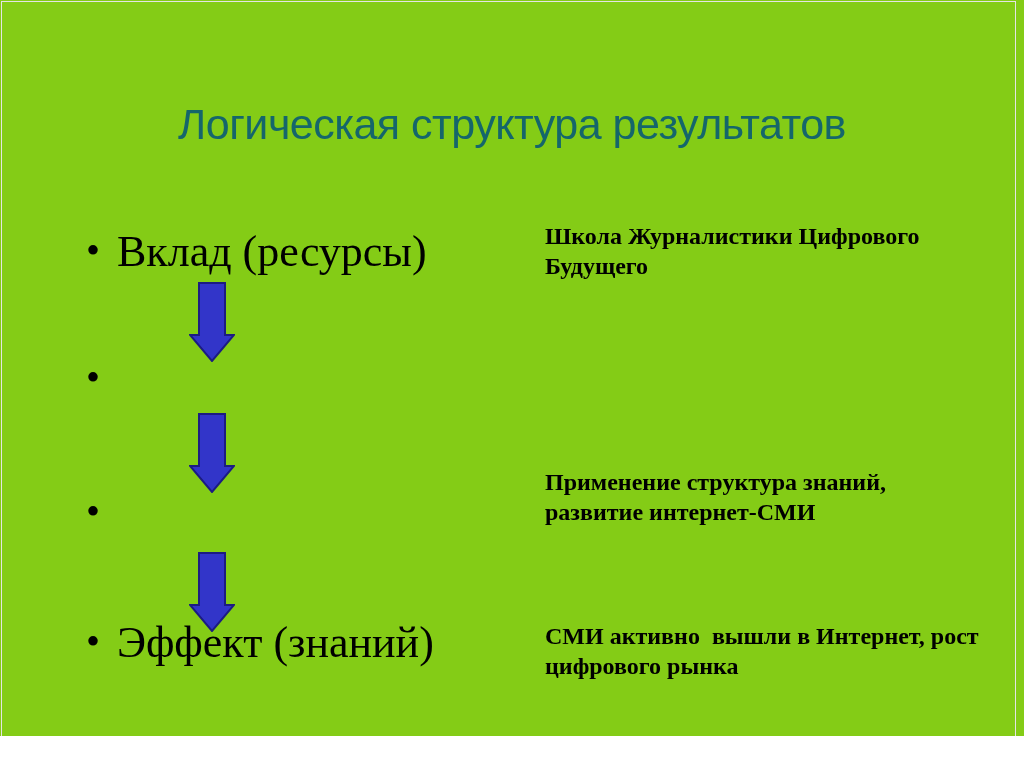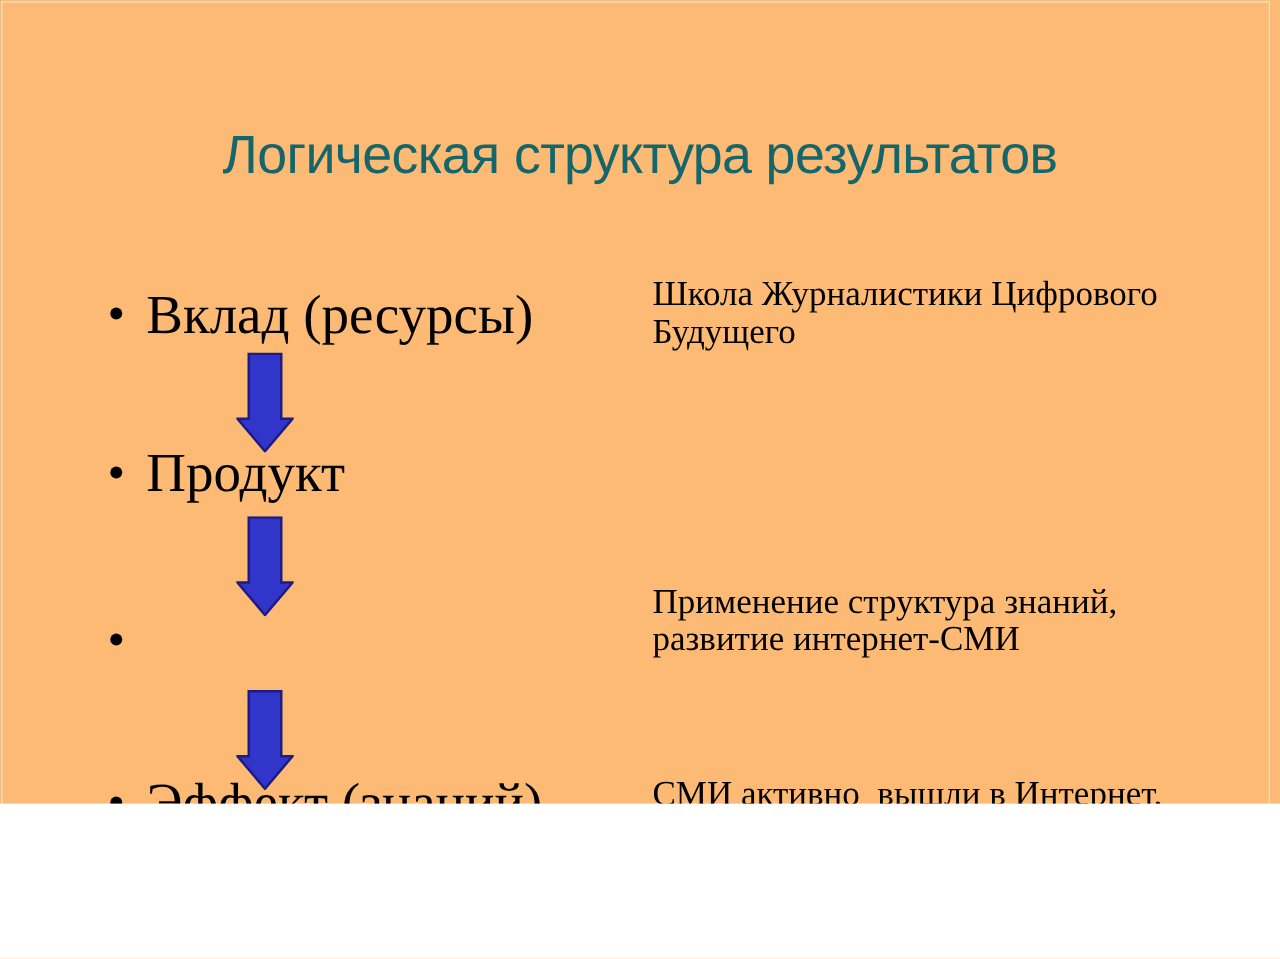--- a/index.html
+++ b/index.html
@@ -1,19 +1,19 @@
 <!DOCTYPE html>
 <html><head>
 <meta charset="utf-8">
 <style>
   html,body{margin:0;padding:0;background:#ffffff;}
   .slide{
     position:relative;
-    width:1024px;height:643px;
-    background:#fdba74;
+    width:1024px;height:736px;
+    background:#84cc16;
     overflow:hidden;
     font-family:"Liberation Serif", serif;
   }
   .frame{
     position:absolute;left:1px;top:1px;width:1013px;height:759px;
     border:1px solid #e4e4e4;
     pointer-events:none;
   }
   .title{
     position:absolute;top:100px;left:0;width:100%;
@@ -41,24 +41,24 @@
   .item2{top:356px}
   .item3{top:490px}
   .item4{top:620px}
   .arrow{
     position:absolute;left:189px;width:46px;height:80px;
   }
   .arrow1{top:282px}
   .arrow2{top:413px}
   .arrow3{top:552px}
   .note{
-    position:absolute;left:522px;width:434px;
+    position:absolute;left:545px;width:434px;
     font-family:"Liberation Serif", serif;
-    font-weight:400;
-    font-size:28px;line-height:30px;
+    font-weight:700;
+    font-size:24px;line-height:30px;
     color:#000;
     white-space:pre-wrap;
   }
   .note1{top:221px}
   .note2{top:377px}
   .note3{top:467px}
   .note4{top:621px}
 </style>
 </head>
 <body>
@@ -73,21 +73,20 @@
     <span>Вклад (ресурсы)</span>
   </div>
 
   <svg class="arrow arrow1" viewBox="0 0 46 80" aria-hidden="true">
     <polygon points="10,1 36,1 36,53 45,53 23,79 1,53 10,53" stroke-width="2" stroke-linejoin="miter" fill="#3235C9"></polygon>
     <polygon points="10,1 36,1 36,53 45,53 23,79 1,53 10,53" fill="none" stroke-width="2" stroke="#1C1C82"></polygon>
   </svg>
 
   <div class="bullet item2">
     <span class="dot">•</span>
-    <span>Продукт</span>
   </div>
 
   <svg class="arrow arrow2" viewBox="0 0 46 80" aria-hidden="true">
     <polygon points="10,1 36,1 36,53 45,53 23,79 1,53 10,53" stroke-width="2" stroke-linejoin="miter" fill="#3235C9"></polygon>
     <polygon points="10,1 36,1 36,53 45,53 23,79 1,53 10,53" fill="none" stroke-width="2" stroke="#1C1C82"></polygon>
   </svg>
 
   <div class="bullet item3">
     <span class="dot">•</span>
   </div>

